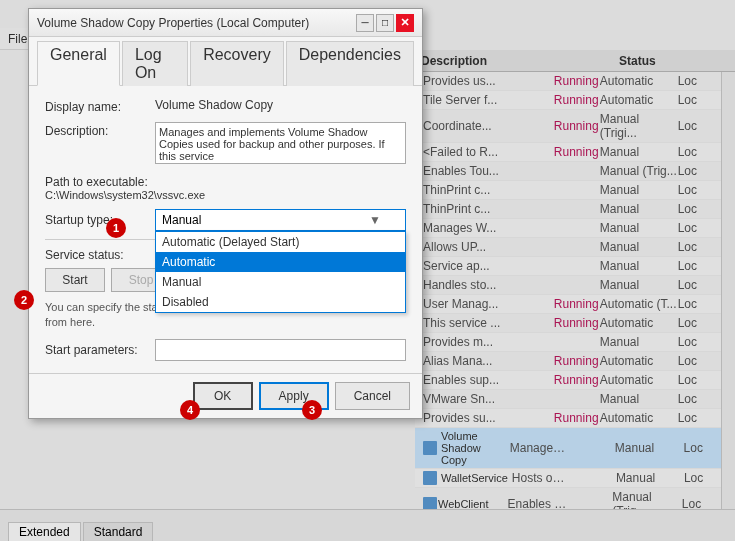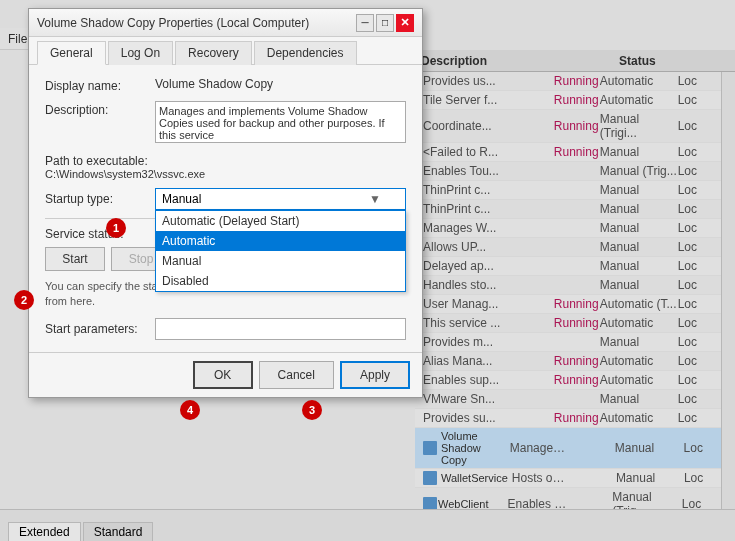--- a/index.html
+++ b/index.html
@@ -27,21 +27,21 @@
     .modal-overlay { position: absolute; top: 0; left: 0; right: 0; bottom: 0; background: rgba(0,0,0,0.1); }
 
     
     .dialog { position: absolute; top: 8px; left: 28px; width: 395px; background: #f5f5f5; border: 1px solid #999; box-shadow: 3px 3px 8px rgba(0,0,0,0.3); z-index: 100; }
     .dialog-titlebar { background: linear-gradient(to bottom, #f8f8f8, #e8e8e8); border-bottom: 1px solid #ccc; padding: 6px 8px; display: flex; align-items: center; justify-content: space-between; height: 28px; }
     .dialog-title { font-size: 12px; color: #333; font-weight: normal; }
     .dialog-close { width: 18px; height: 18px; background: #e81123; border: none; cursor: pointer; display: flex; align-items: center; justify-content: center; color: white; font-size: 11px; font-weight: bold; }
 
     
     .tab-bar { display: flex; padding: 4px 8px 0; background: #f5f5f5; border-bottom: 1px solid #ccc; gap: 2px; }
-    .tab { padding: 4px 12px; background: #e8e8e8; border: 1px solid #ccc; border-bottom: none; cursor: pointer; color: #333; font-size: 12px; margin-bottom: -1px; }
+    .tab { padding: 4px 12px; background: #e8e8e8; border: 1px solid #ccc; border-bottom: none; cursor: pointer; color: #333; font-size: 16px; margin-bottom: -1px; }
     .tab.active { background: #f5f5f5; border-bottom: 1px solid #f5f5f5; z-index: 1; }
 
     
     .dialog-body { padding: 12px 16px; background: #f5f5f5; }
     .form-row { display: flex; align-items: flex-start; margin-bottom: 8px; }
     .form-label { width: 110px; color: #333; padding-top: 2px; flex-shrink: 0; }
     .form-value { flex: 1; color: #333; }
     .form-desc { flex: 1; }
     .desc-textarea { width: 100%; height: 42px; border: 1px solid #aaa; padding: 3px; font-size: 11px; resize: none; background: #fff; color: #333; }
     .path-value { color: #333; font-size: 11px; }
@@ -155,21 +155,21 @@
         <span class="col-startup" style="width:110px;">Manual</span>
         <span class="col-log">Loc</span>
       </div>
     <div class="bg-row">
         <span class="col-desc" style="width:185px;">Allows UP...</span>
         <span class="col-status" style="width:65px;"></span>
         <span class="col-startup" style="width:110px;">Manual</span>
         <span class="col-log">Loc</span>
       </div>
     <div class="bg-row">
-        <span class="col-desc" style="width:185px;">Delayed ap...</span>
+        <span class="col-desc" style="width:185px;">Service ap...</span>
         <span class="col-status" style="width:65px;"></span>
         <span class="col-startup" style="width:110px;">Manual</span>
         <span class="col-log">Loc</span>
       </div>
     <div class="bg-row">
         <span class="col-desc" style="width:185px;">Handles sto...</span>
         <span class="col-status" style="width:65px;"></span>
         <span class="col-startup" style="width:110px;">Manual</span>
         <span class="col-log">Loc</span>
       </div>
@@ -322,21 +322,21 @@
     <p class="help-text">You can specify the start parameters that apply when you start the service from here.</p>
 
     <div class="param-row">
       <span class="param-label">Start parameters:</span>
       <input class="param-input" type="text" style="">
     </div>
   </div>
 
   <div class="dialog-footer">
     <button class="footer-btn primary">OK</button>
+    <button class="footer-btn apply-btn">Apply</button>
     <button class="footer-btn">Cancel</button>
-    <button class="footer-btn apply-btn">Apply</button>
   </div>
 </div>
 
 <div class="num-badge" style="left:106px;top:218px;">1</div>
 <div class="num-badge" style="left:14px;top:290px;">2</div>
 <div class="num-badge" style="left:302px;top:400px;">3</div>
 <div class="num-badge" style="left:180px;top:400px;">4</div>
 
 </body></html>

